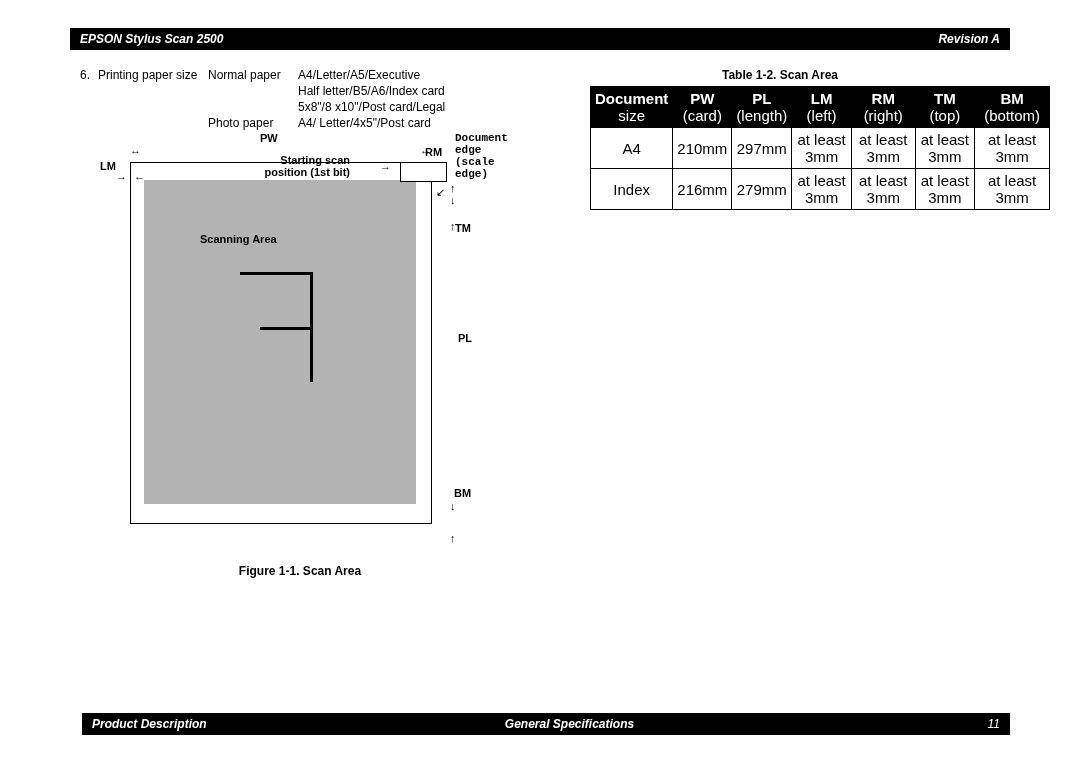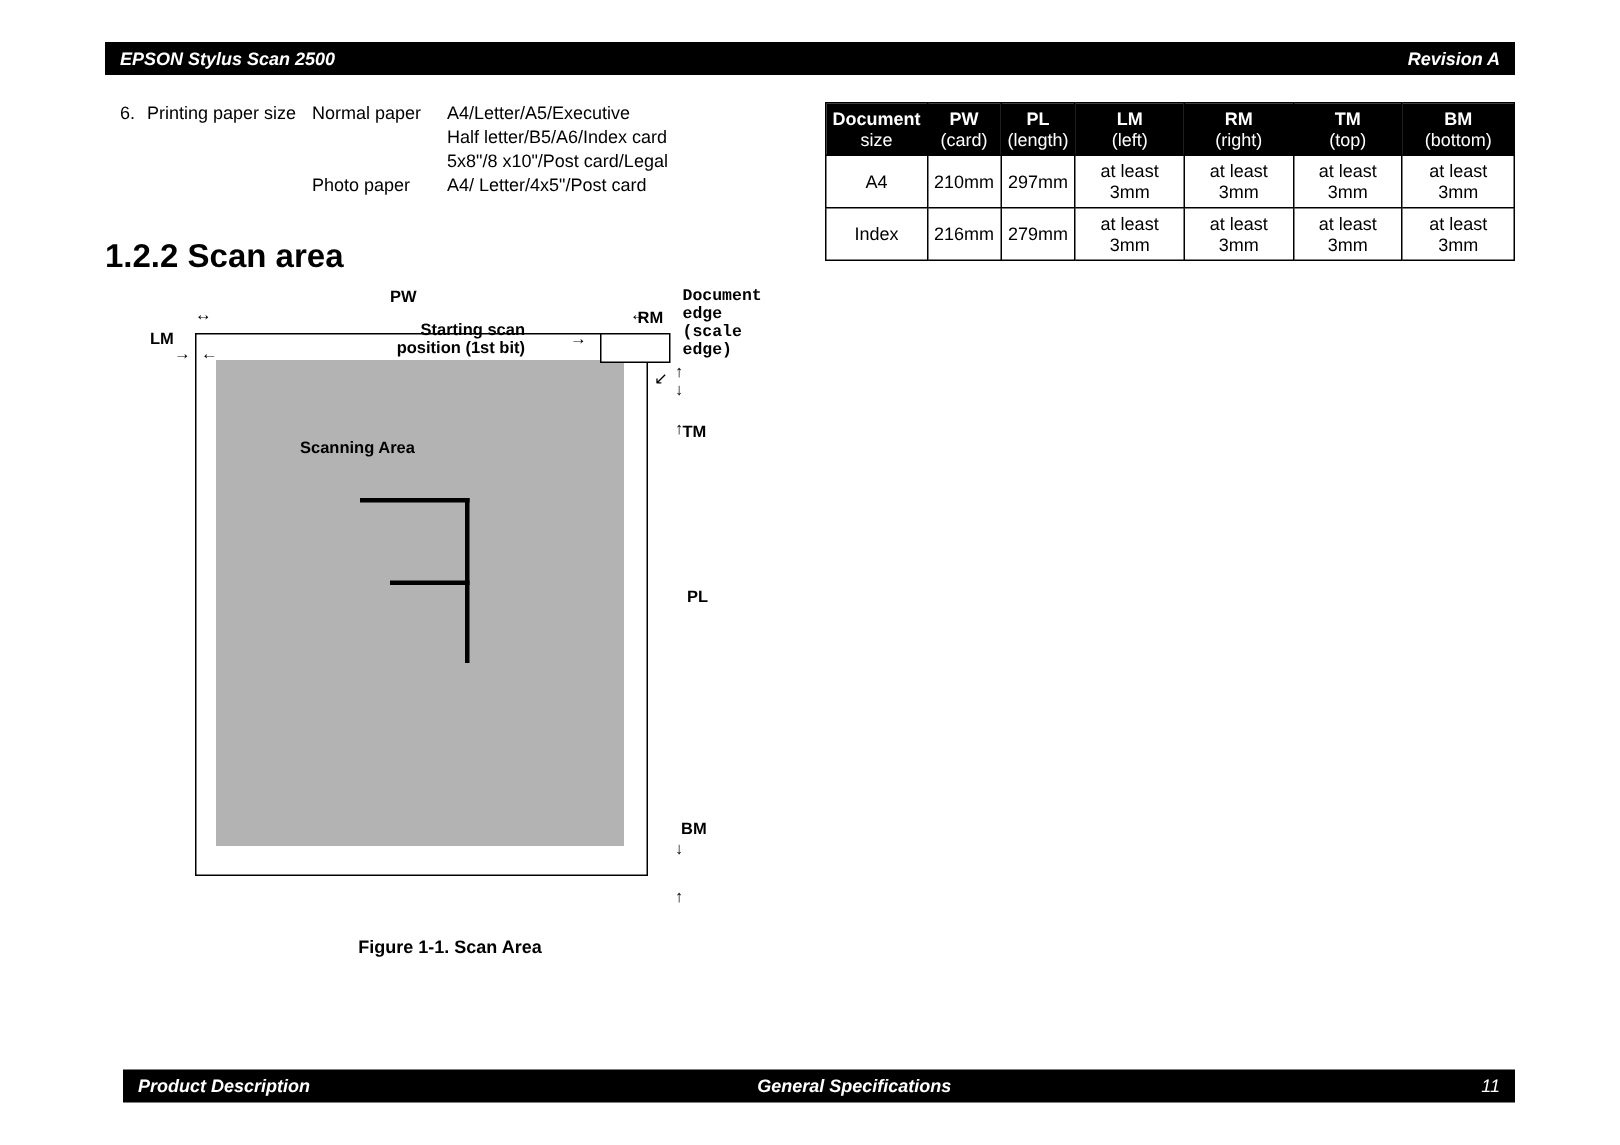--- a/index.html
+++ b/index.html
@@ -50,21 +50,22 @@
     margin-top: 12px;
   }
   .table-caption {
     font-weight: bold;
     text-align: center;
     margin-bottom: 4px;
   }
   table.scan {
     border-collapse: collapse;
     width: 100%;
-    font-size: 12px;
+    font-size: 15px;
+    margin-left: 40px;
   }
   table.scan th, table.scan td {
     border: 1px solid #000;
     padding: 3px 4px;
     text-align: center;
     vertical-align: middle;
   }
   table.scan th {
     background: #000;
     color: #fff;
@@ -151,21 +152,20 @@
         <span class="pl-c">5x8"/8 x10"/Post card/Legal</span>
       </div>
       <div class="paper-line">
         <span class="pl-num"></span>
           <span class="pl-a"></span>
         <span class="pl-b">Photo paper</span>
         <span class="pl-c">A4/ Letter/4x5"/Post card</span>
       </div>
     </div>
 
-    <div class="section-title">1.2.2  Scan area</div>
 
     <div class="diagram">
       <div class="outer-box"></div>
       <div class="scan-box"></div>
       <div class="doc-edge"></div>
       <div class="fmark-v"></div>
       <div class="fmark-h1"></div>
       <div class="fmark-h2"></div>
 
       <div class="dlabel" style="left:180px; top:0px;">PW</div>
@@ -188,20 +188,21 @@
       <span class="arrow" style="left:370px; top:62px;">↓</span>
       <span class="arrow" style="left:370px; top:88px;">↑</span>
       <span class="arrow" style="left:370px; top:368px;">↓</span>
       <span class="arrow" style="left:370px; top:400px;">↑</span>
     </div>
 
     <div class="figure-caption">Figure 1-1.  Scan Area</div>
   </div>
 
   <div class="right-col">
+    <div class="table-caption">Table 1-2.  Scan Area</div>
     <table class="scan">
       <thead>
         <tr>
           <th><span>Document</span><span class="sub">size</span></th>
           <th><span>PW</span><span class="sub">(card)</span></th>
           <th><span>PL</span><span class="sub">(length)</span></th>
           <th><span>LM</span><span class="sub">(left)</span></th>
           <th><span>RM</span><span class="sub">(right)</span></th>
           <th><span>TM</span><span class="sub">(top)</span></th>
           <th><span>BM</span><span class="sub">(bottom)</span></th>

